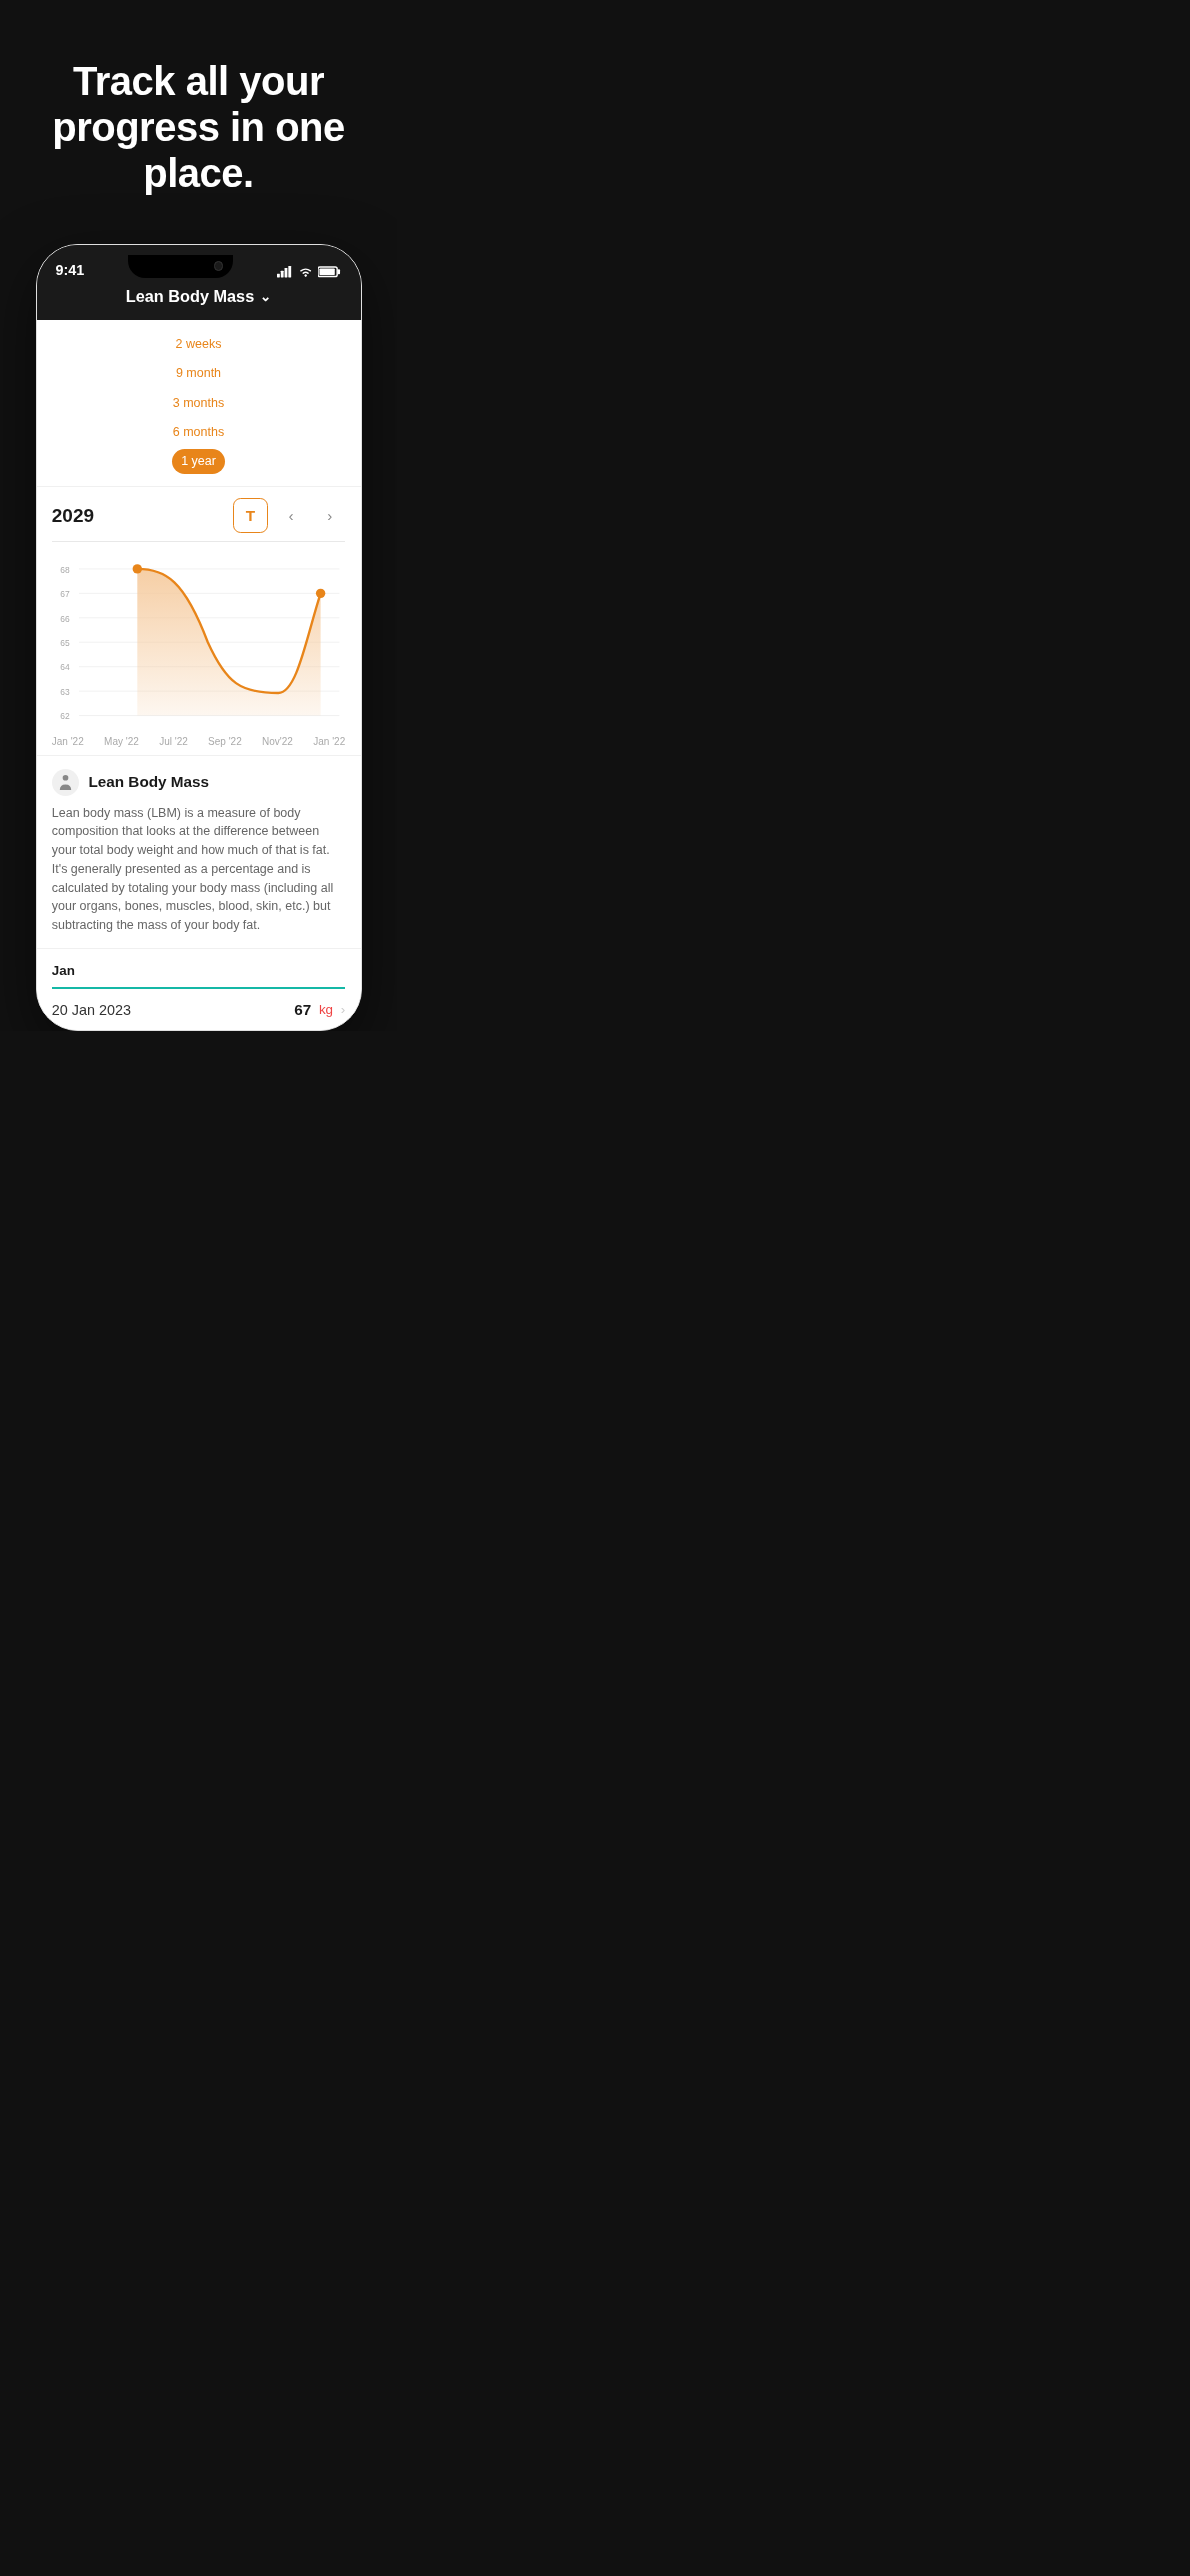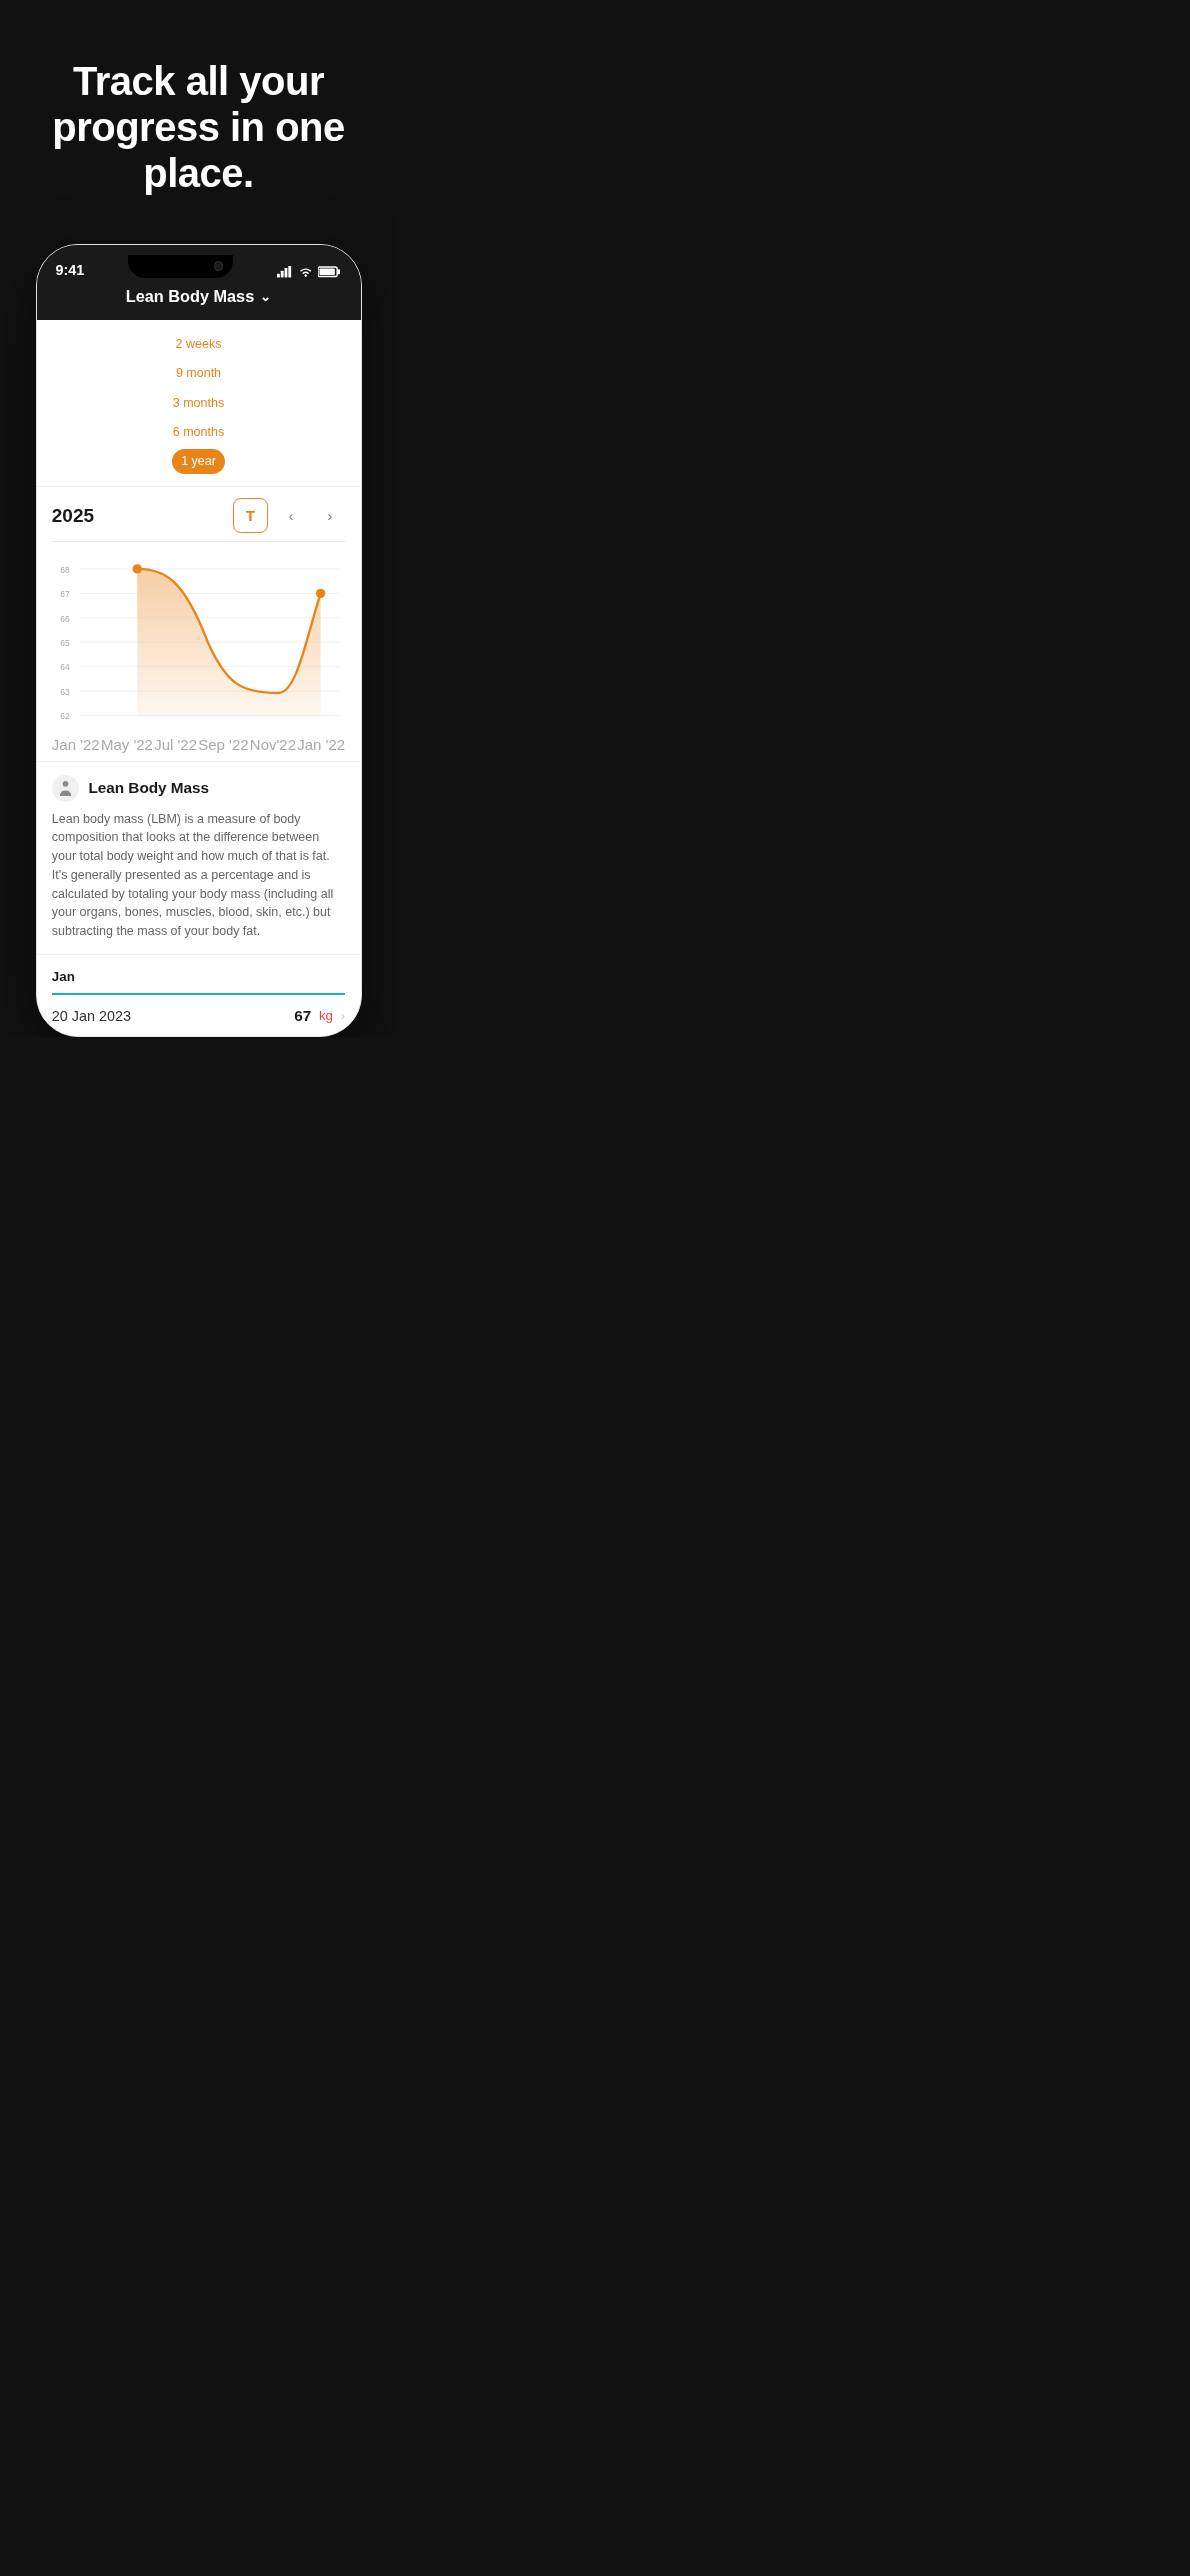--- a/index.html
+++ b/index.html
@@ -168,21 +168,21 @@
       height: 100%;
     }
 
     .chart-x-labels {
       display: flex;
       justify-content: space-between;
       padding: 1.9px 15.3px 7.7px;
     }
 
     .chart-x-label {
-      font-size: 15px;
+      font-size: 10px;
       color: #aaa;
     }
 
     .info-section {
       padding: 13.4px 15.3px;
       border-top: 1px solid #f0f0f0;
     }
 
     .info-header {
       display: flex;
@@ -318,21 +318,21 @@
 
     <div class="time-filter-bar">
       <button class="filter-btn">2 weeks</button>
       <button class="filter-btn">9 month</button>
       <button class="filter-btn">3 months</button>
       <button class="filter-btn">6 months</button>
       <button class="filter-btn active">1 year</button>
     </div>
 
     <div class="chart-header">
-      <span class="chart-year">2025</span>
+      <span class="chart-year">2029</span>
       <div class="chart-controls">
         <button class="chart-t-btn">T</button>
         <button class="chart-ctrl-btn">‹</button>
         <button class="chart-ctrl-btn">›</button>
       </div>
     </div>
 
     <div class="chart-divider"></div>
 
     <div class="chart-area">

